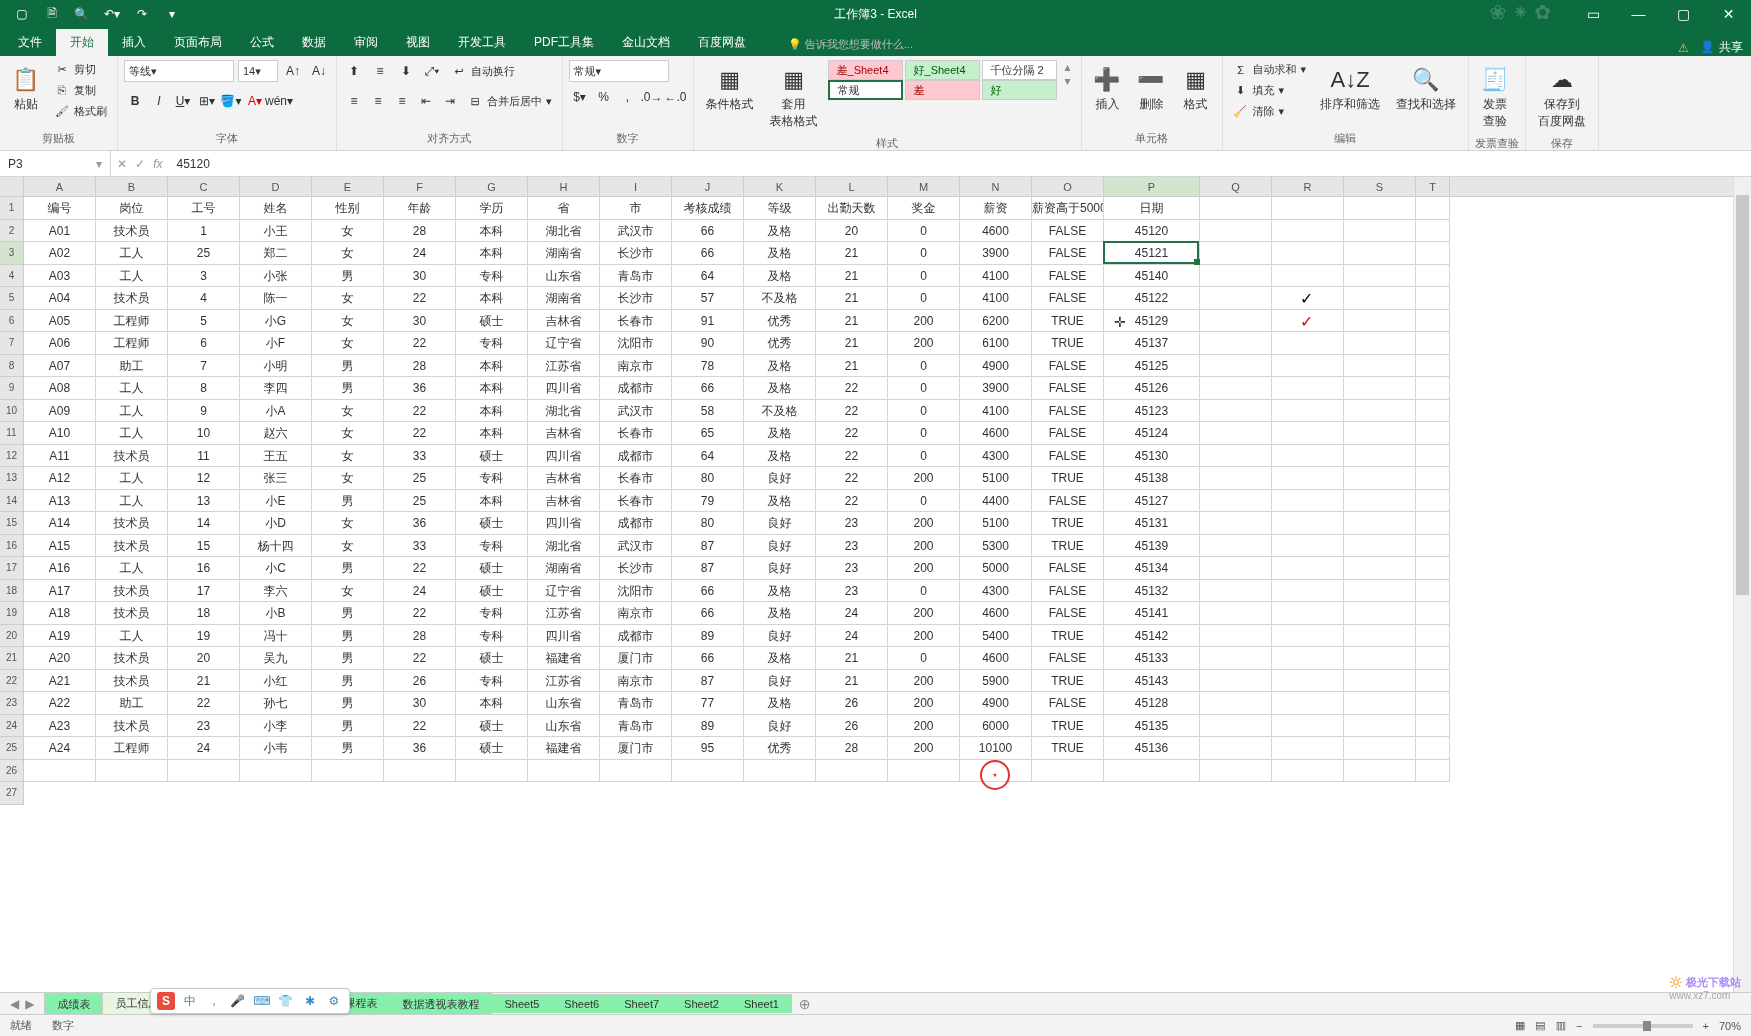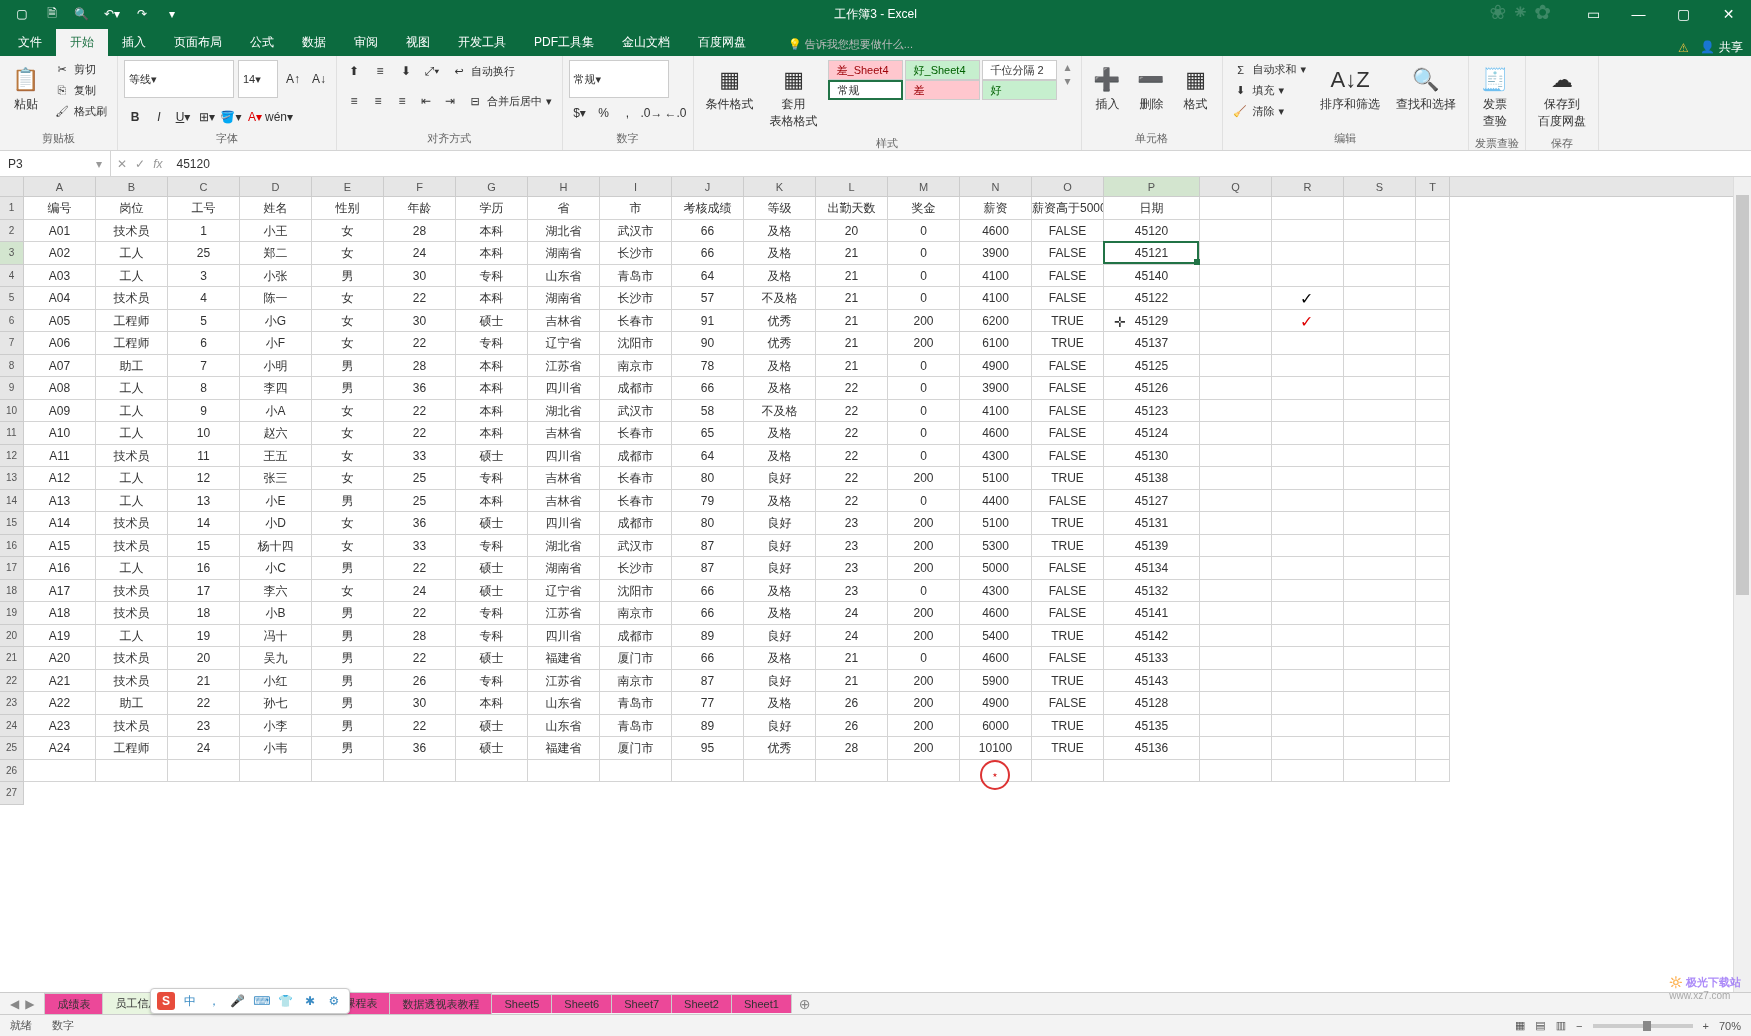--- a/index.html
+++ b/index.html
@@ -28,21 +28,21 @@
 .rgroup .glabel { text-align: center; font-size: 11px; color: #666; padding-top: 2px; }
 .rgroup .gcontent { flex: 1; display: flex; align-items: flex-start; gap: 4px; }
 .bigbtn { display: flex; flex-direction: column; align-items: center; justify-content: center; padding: 4px 6px; min-width: 40px; }
 .bigbtn .icn { font-size: 22px; height: 32px; display: flex; align-items: center; }
 .bigbtn .lbl { font-size: 12px; text-align: center; }
 .smallbtns { display: flex; flex-direction: column; gap: 2px; }
 .sbtn { display: flex; align-items: center; gap: 4px; padding: 2px 4px; font-size: 11px; }
 .sbtn .icn { width: 16px; text-align: center; }
 .font-row1 { display: flex; gap: 4px; align-items: center; margin-bottom: 4px; }
 .font-row2 { display: flex; gap: 2px; align-items: center; }
-.selbox { border: 1px solid #ccc; background: #fff; padding: 2px 4px; font-size: 11px; height: 38px; display: flex; align-items: center; }
+.selbox { border: 1px solid #ccc; background: #fff; padding: 2px 4px; font-size: 11px; height: 22px; display: flex; align-items: center; }
 .tbtn { width: 22px; height: 22px; display: flex; align-items: center; justify-content: center; font-size: 12px; }
 .stylecell { border: 1px solid #ccc; padding: 2px 8px; font-size: 11px; min-width: 75px; height: 20px; display: flex; align-items: center; }
 .stylecell.bad { background: #ffc7ce; color: #9c0006; }
 .stylecell.good { background: #c6efce; color: #006100; }
 .stylecell.normal { background: #fff; }
 .stylecell.thousands { background: #fff; }
 
 
 .formula-bar { height: 26px; border-bottom: 1px solid #d4d4d4; display: flex; align-items: center; background: #fff; }
 .name-box { width: 111px; border-right: 1px solid #d4d4d4; padding: 0 8px; display: flex; align-items: center; justify-content: space-between; height: 100%; }
@@ -66,21 +66,21 @@
 .merged-title { border-bottom: 1px solid #d4d4d4; text-align: center; line-height: 22.5px; height: 22.5px; font-size: 13px; }
 .active-cell { position: absolute; border: 2px solid #217346; pointer-events: none; }
 .active-cell::after { content: ''; position: absolute; right: -3px; bottom: -3px; width: 6px; height: 6px; background: #217346; }
 .cursor-plus { position: absolute; font-size: 14px; color: #333; }
 .checkmark { position: absolute; font-size: 16px; }
 .stamp { position: absolute; width: 30px; height: 30px; border: 2px solid #d33; border-radius: 50%; display: flex; align-items: center; justify-content: center; font-size: 6px; color: #d33; }
 
 
 .sheet-tabs { position: absolute; bottom: 22px; left: 0; right: 0; height: 22px; background: #f3f3f3; border-top: 1px solid #ccc; display: flex; align-items: center; }
 .nav-arrows { padding: 0 10px; display: flex; gap: 6px; color: #888; }
-.stab { padding: 3px 12px; border: 1px solid #ccc; border-bottom: none; background: #ec4899; font-size: 11px; margin-right: -1px; position: relative; }
+.stab { padding: 3px 12px; border: 1px solid #ccc; border-bottom: none; background: #86efac; font-size: 11px; margin-right: -1px; position: relative; }
 .stab.active { background: #fff; border-bottom: 2px solid #217346; }
 .stab.colored-green { border-bottom: 2px solid #92d050; background: #e8f5e0; }
 .stab.colored-orange { background: #fce4d6; }
 .stab.colored-orange2 { border-bottom: 2px solid #ed7d31; }
 .addsheet { padding: 0 8px; font-size: 14px; color: #888; }
 
 
 .ime-bar { position: absolute; bottom: 22px; left: 150px; height: 26px; background: #fff; border: 1px solid #ccc; border-radius: 4px; display: flex; align-items: center; padding: 0 6px; gap: 6px; z-index: 10; box-shadow: 0 1px 3px rgba(0,0,0,0.2); }
 .ime-icon { width: 18px; height: 18px; display: flex; align-items: center; justify-content: center; font-size: 12px; }
 .ime-s { background: #e74c3c; color: #fff; border-radius: 3px; font-weight: bold; }

